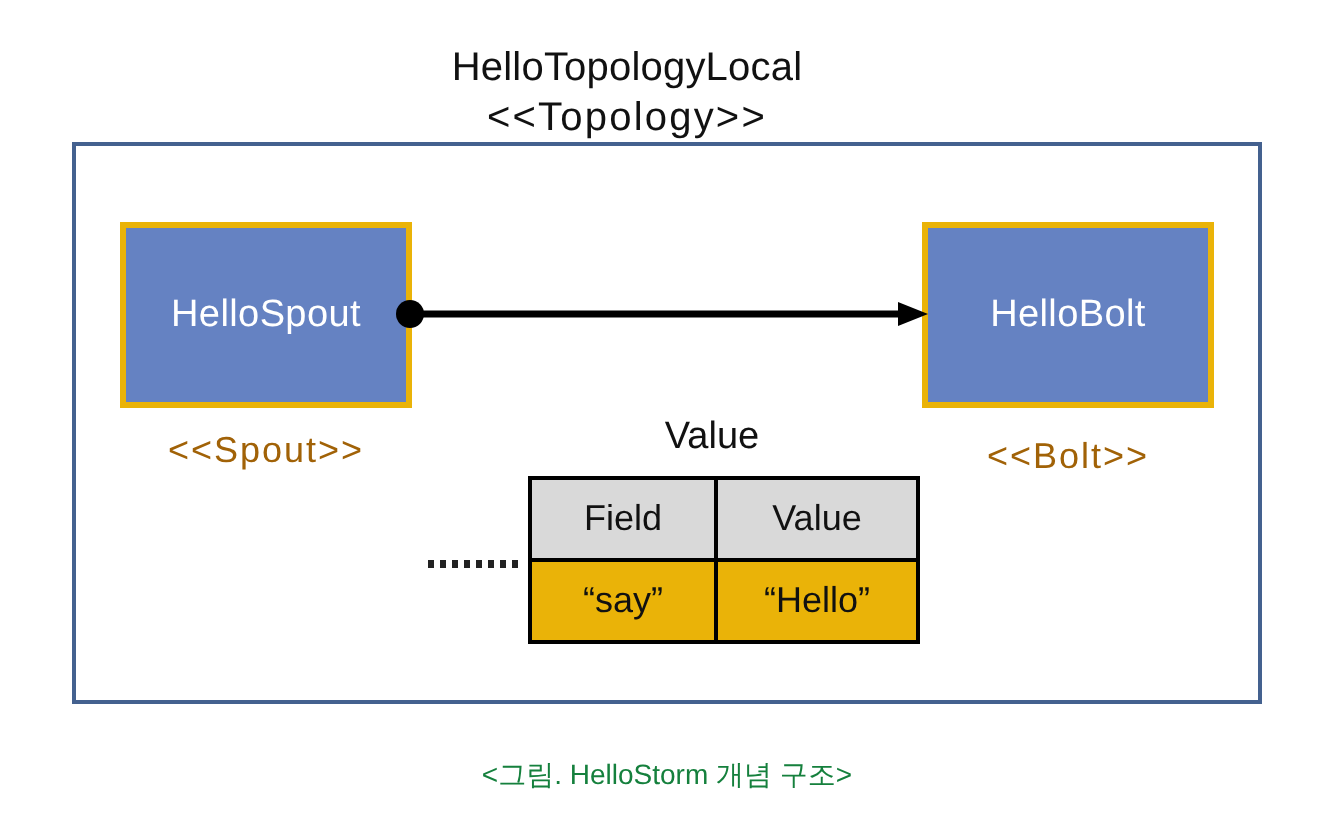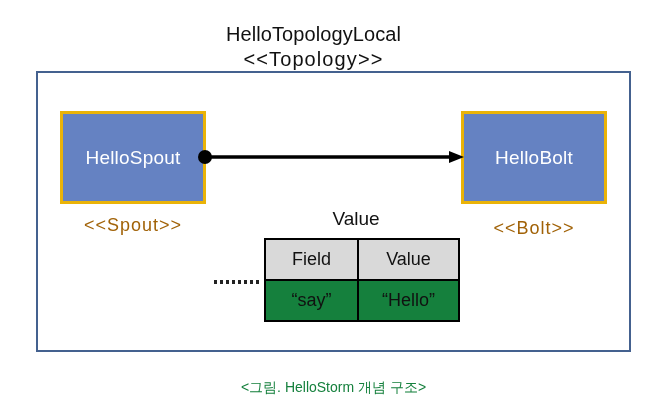--- a/index.html
+++ b/index.html
@@ -108,21 +108,21 @@
     text-align: center;
     vertical-align: middle;
     font-size: 18px;
     color: #111111;
     padding: 0;
   }
   #tuple-table .head-cell {
     background: #d9d9d9;
   }
   #tuple-table .body-cell {
-    background: #15803d;
+    background: #eab308;
   }
   #tuple-table col.col-field { width: 93px; }
   #tuple-table col.col-value { width: 101px; }
 
   
   #tuple-leader {
     position: absolute;
     left: 214px;
     top: 280px;
     width: 46px;

